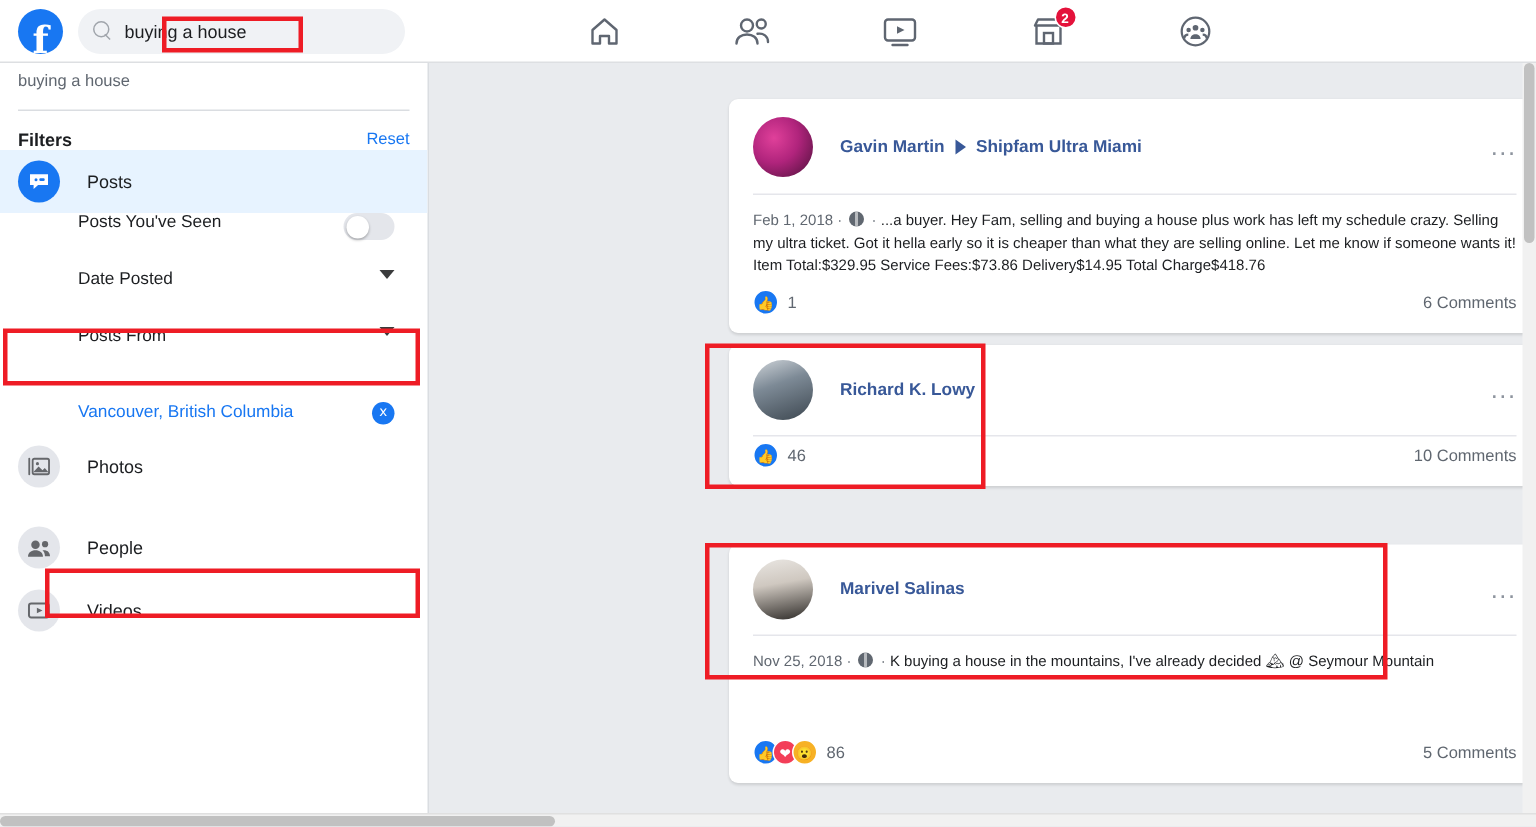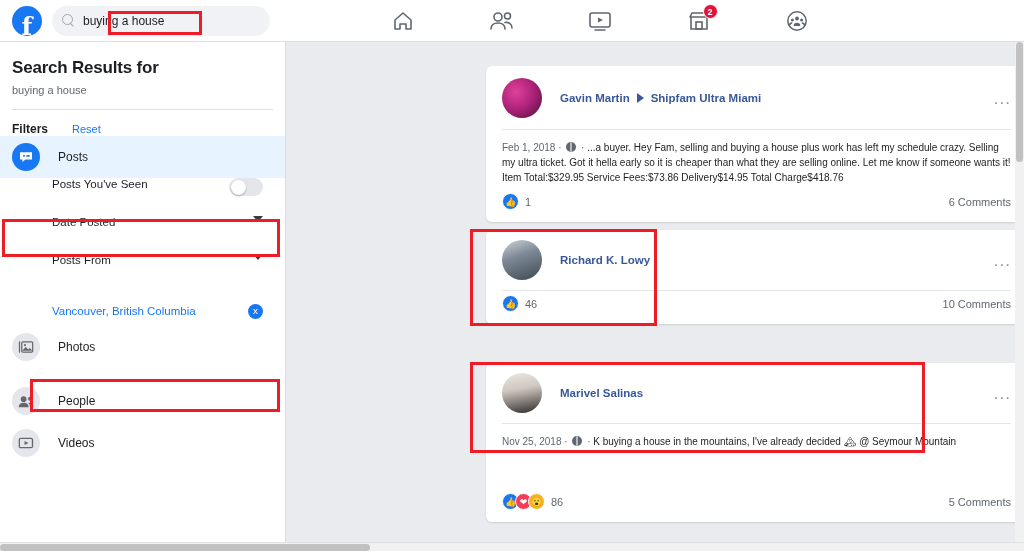--- a/index.html
+++ b/index.html
@@ -74,21 +74,21 @@
     background: #ffffff; border-right: 1px solid #dadde1;
     overflow: hidden;
   }
   .side-title {
     font-size: 17px; font-weight: bold; color: #1c1e21;
     margin: 16px 0 0 12px; letter-spacing: -.2px;
   }
   .side-query { font-size: 11px; color: #606770; margin: 6px 0 0 12px; }
   .side-div { height: 1px; background: #dadde1; margin: 13px 12px 0 12px; }
   .filters-row {
-    display: flex; align-items: center; justify-content: flex-start;
+    display: flex; align-items: center; justify-content: space-between;
     margin: 12px 12px 0 12px;
     gap: 24px;
   }
   .filters-label { font-size: 12px; font-weight: bold; color: #1c1e21; }
   .reset-link { font-size: 11px; color: #1877f2; cursor: pointer; }
 
   .filter-item {
     display: flex; align-items: center; height: 42px;
     padding-left: 12px; cursor: pointer;
   }
@@ -280,21 +280,20 @@
         <circle cx="17.6" cy="11" r="1.5" fill="#5f6671" stroke="none"></circle>
         <path d="M9.6 17 c0-2 1.5-3.2 3.4-3.2 s3.4 1.2 3.4 3.2" fill="#5f6671" stroke="none"></path>
         <path d="M5.6 16.6 c0-1.6 1.1-2.5 2.6-2.5"></path>
         <path d="M20.4 16.6 c0-1.6-1.1-2.5-2.6-2.5"></path>
       </svg>
     </div>
   </div>
 </div>
 
 <div class="sidebar">
-  <div class="side-title">Search Results for</div>
   <div class="side-query">buying a house</div>
   <div class="side-div"></div>
 
   <div class="filters-row">
     <span class="filters-label">Filters</span>
     <span class="reset-link">Reset</span>
   </div>
 
 
   <div class="filter-item selected">

